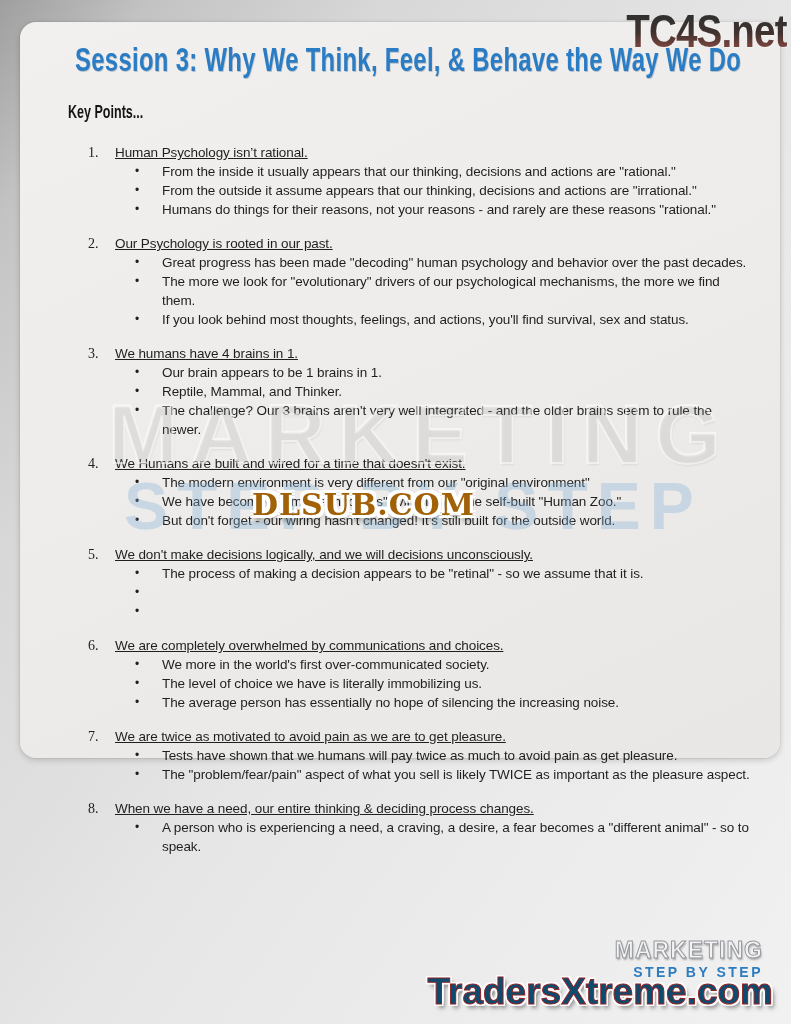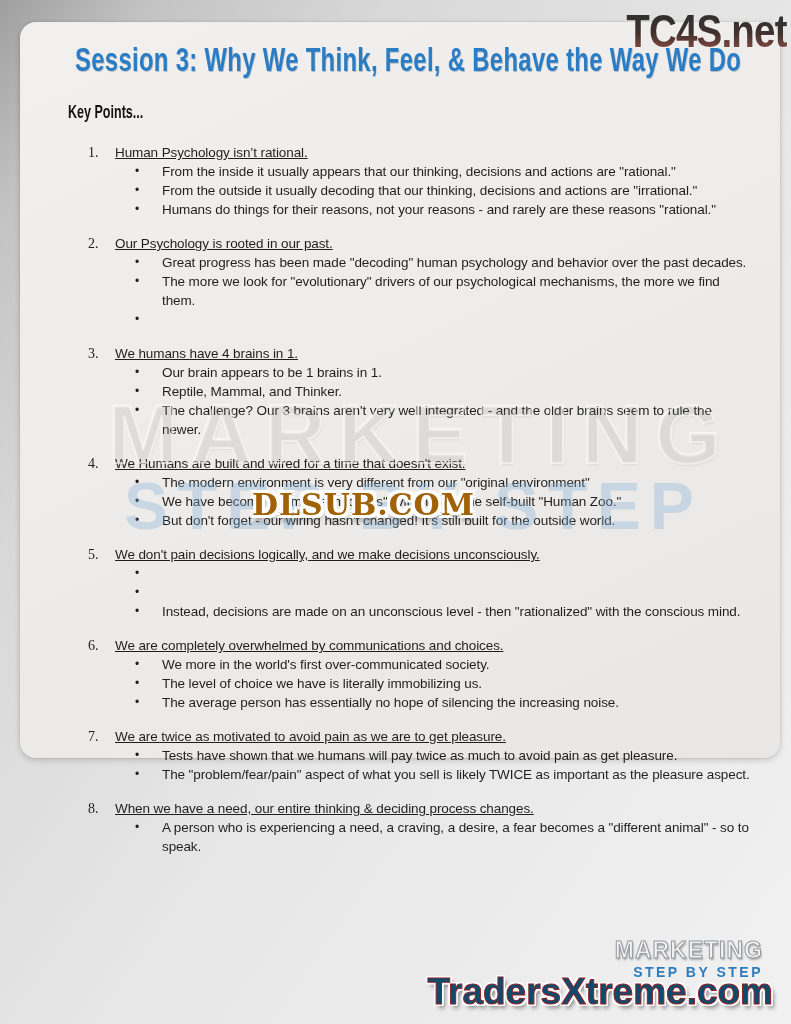--- a/index.html
+++ b/index.html
@@ -98,21 +98,21 @@
         <div class="head">
           <div class="num">1.</div>
           <div class="htext">Human Psychology isn’t rational.</div>
         </div>
         <div class="bullet">
           <div class="dot">•</div>
           <div class="btext">From the inside it usually appears that our thinking, decisions and actions are "rational."</div>
         </div>
         <div class="bullet">
           <div class="dot">•</div>
-          <div class="btext">From the outside it usually decoding that our thinking, decisions and actions are "irrational."</div>
+          <div class="btext">From the outside it assume appears that our thinking, decisions and actions are "irrational."</div>
         </div>
         <div class="bullet">
           <div class="dot">•</div>
           <div class="btext">Humans do things for their reasons, not your reasons - and rarely are these reasons "rational."</div>
         </div>
       </div>
       <div class="item">
         <div class="head">
           <div class="num">2.</div>
           <div class="htext">Our Psychology is rooted in our past.</div>
@@ -120,20 +120,21 @@
         <div class="bullet">
           <div class="dot">•</div>
           <div class="btext">Great progress has been made "decoding" human psychology and behavior over the past decades.</div>
         </div>
         <div class="bullet">
           <div class="dot">•</div>
           <div class="btext">The more we look for "evolutionary" drivers of our psychological mechanisms, the more we find them.</div>
         </div>
         <div class="bullet">
           <div class="dot">•</div>
+          <div class="btext">If you look behind most thoughts, feelings, and actions, you'll find survival, sex and status.</div>
         </div>
       </div>
       <div class="item">
         <div class="head">
           <div class="num">3.</div>
           <div class="htext">We humans have 4 brains in 1.</div>
         </div>
         <div class="bullet">
           <div class="dot">•</div>
           <div class="btext">Our brain appears to be 1 brains in 1.</div>
@@ -161,31 +162,31 @@
           <div class="btext">We have become "Homo Technoligus" living inside the self-built "Human Zoo."</div>
         </div>
         <div class="bullet">
           <div class="dot">•</div>
           <div class="btext">But don't forget - our wiring hasn't changed! It's still built for the outside world.</div>
         </div>
       </div>
       <div class="item">
         <div class="head">
           <div class="num">5.</div>
-          <div class="htext">We don't pain decisions logically, and we make decisions unconsciously.</div>
-        </div>
-        <div class="bullet">
-          <div class="dot">•</div>
-        </div>
-        <div class="bullet">
-          <div class="dot">•</div>
-        </div>
-        <div class="bullet">
-          <div class="dot">•</div>
-          <div class="btext">Instead, decisions are made on an unconscious level - then "rationalized" with the conscious mind.</div>
+          <div class="htext">We don't make decisions logically, and we will decisions unconsciously.</div>
+        </div>
+        <div class="bullet">
+          <div class="dot">•</div>
+          <div class="btext">The process of making a decision appears to be "retinal" - so we assume that it is.</div>
+        </div>
+        <div class="bullet">
+          <div class="dot">•</div>
+        </div>
+        <div class="bullet">
+          <div class="dot">•</div>
         </div>
       </div>
       <div class="item">
         <div class="head">
           <div class="num">6.</div>
           <div class="htext">We are completely overwhelmed by communications and choices.</div>
         </div>
         <div class="bullet">
           <div class="dot">•</div>
           <div class="btext">We more in the world's first over-communicated society.</div>

